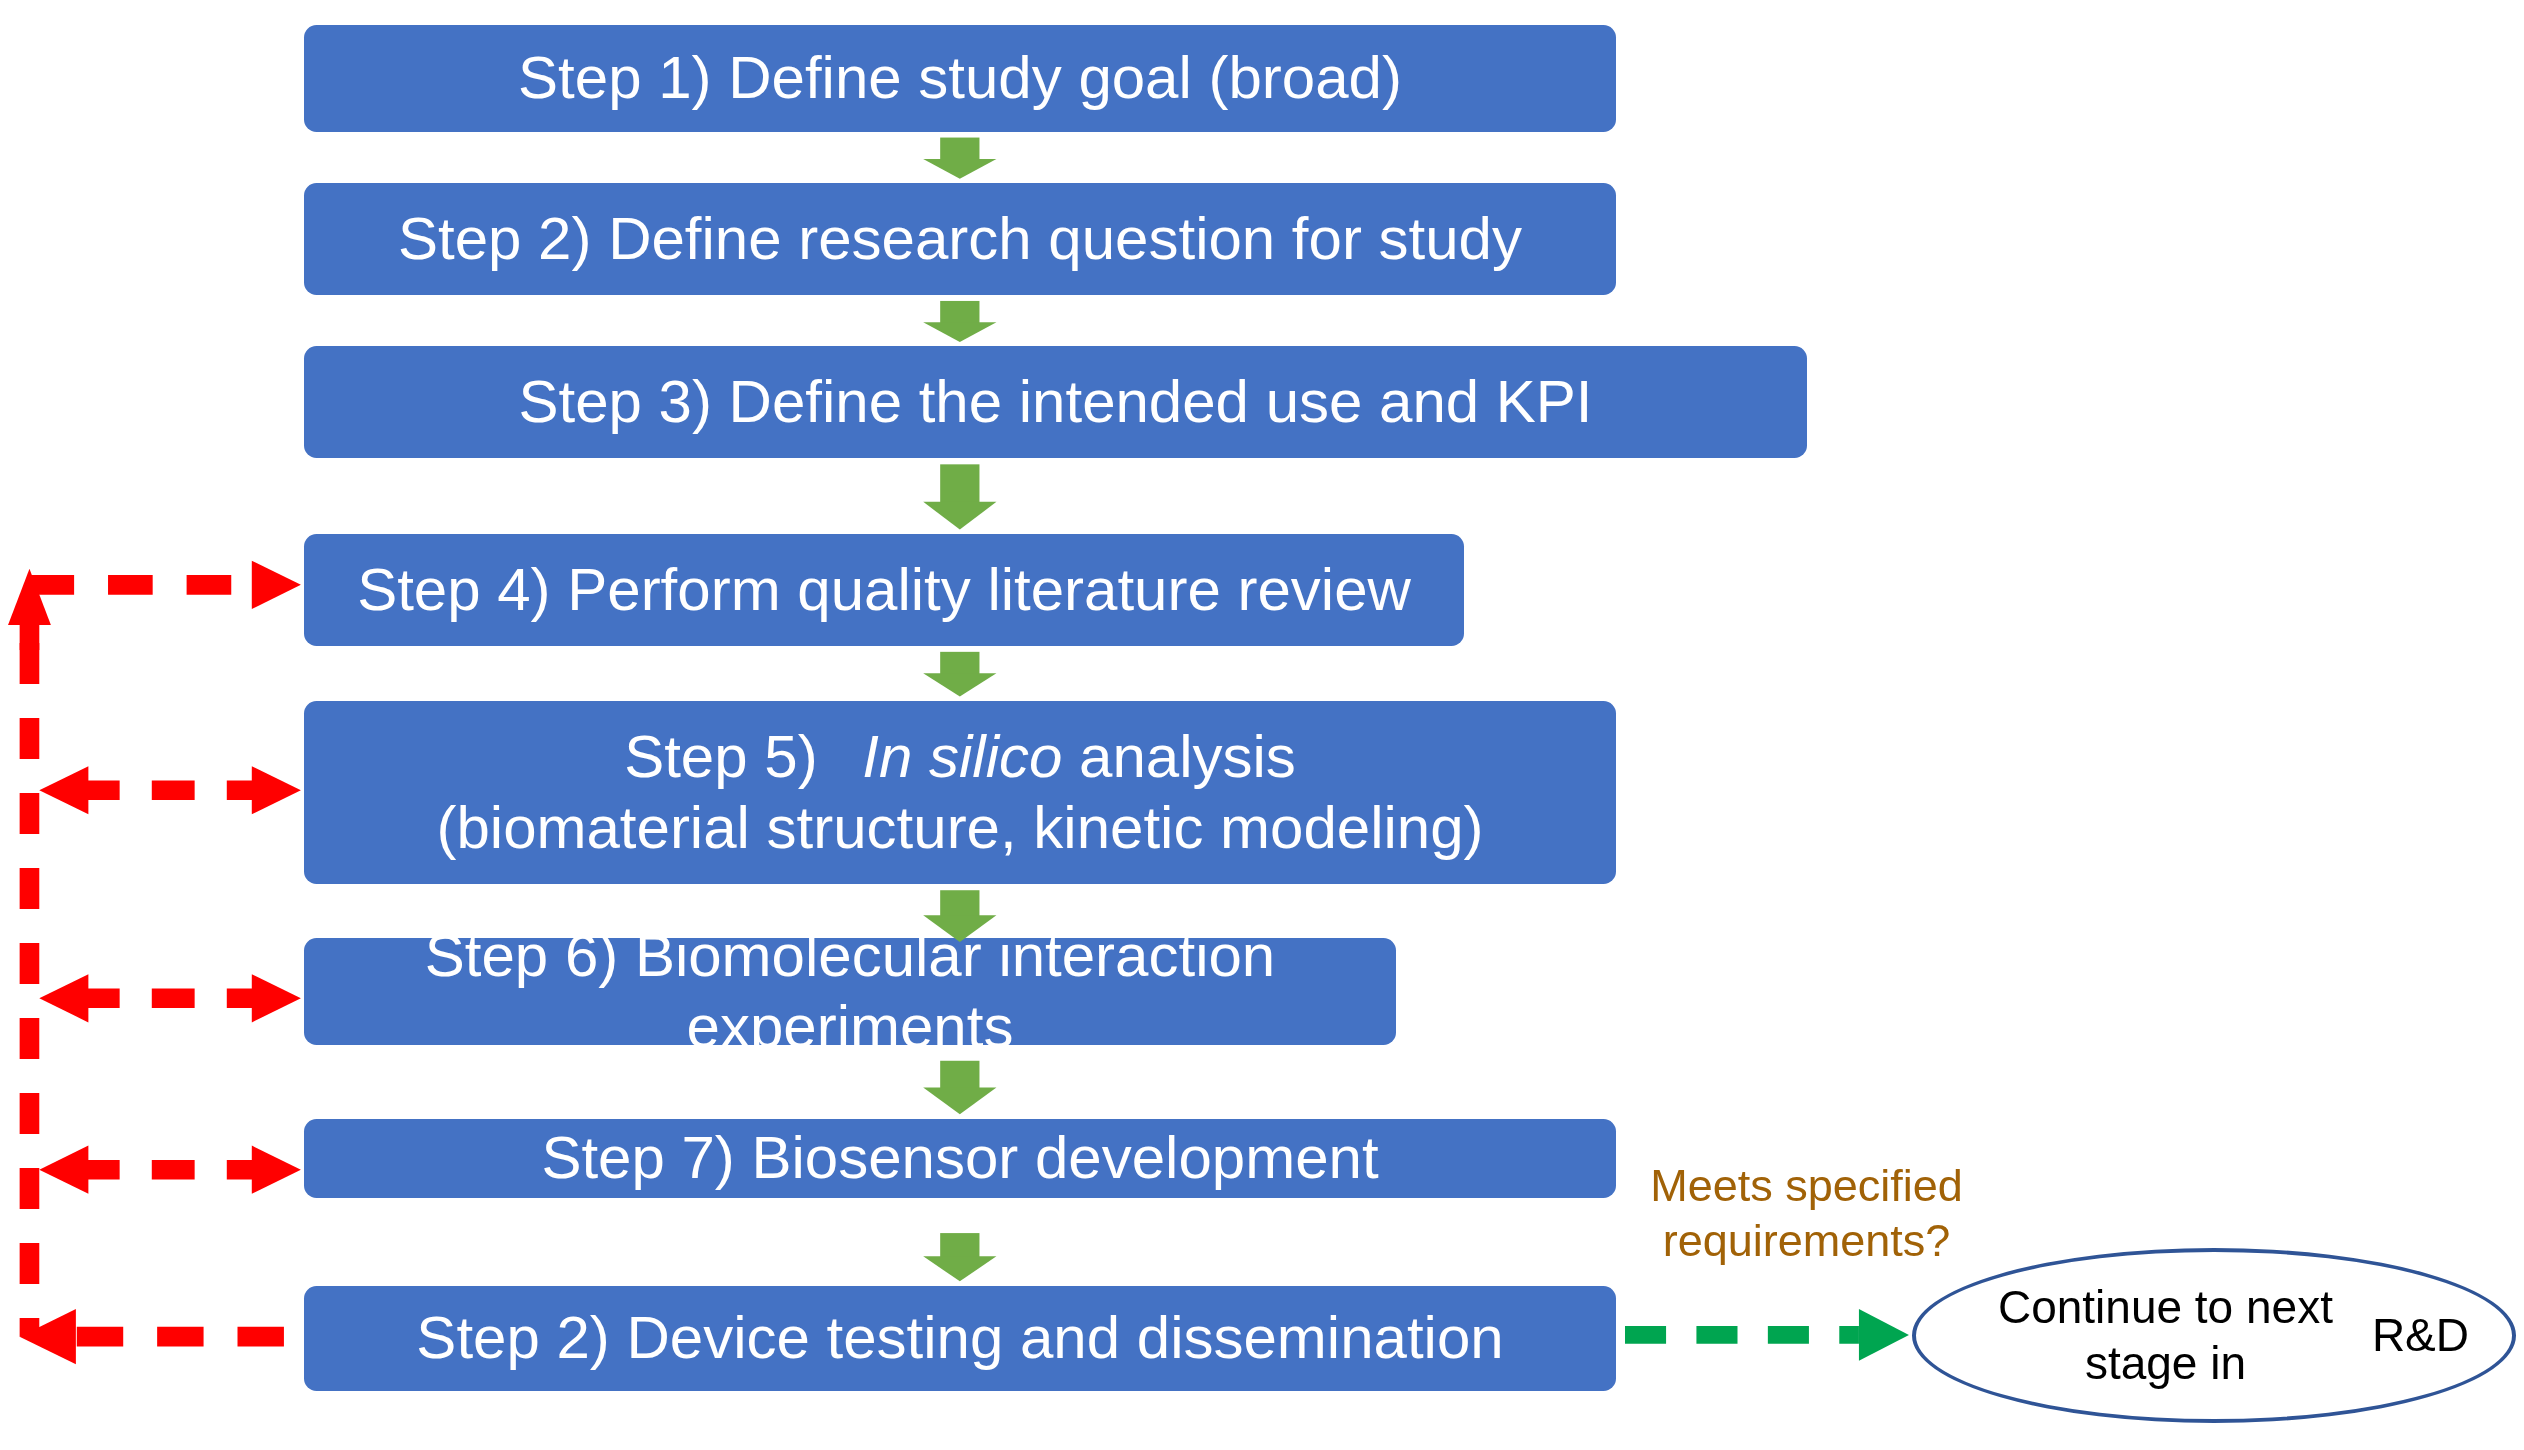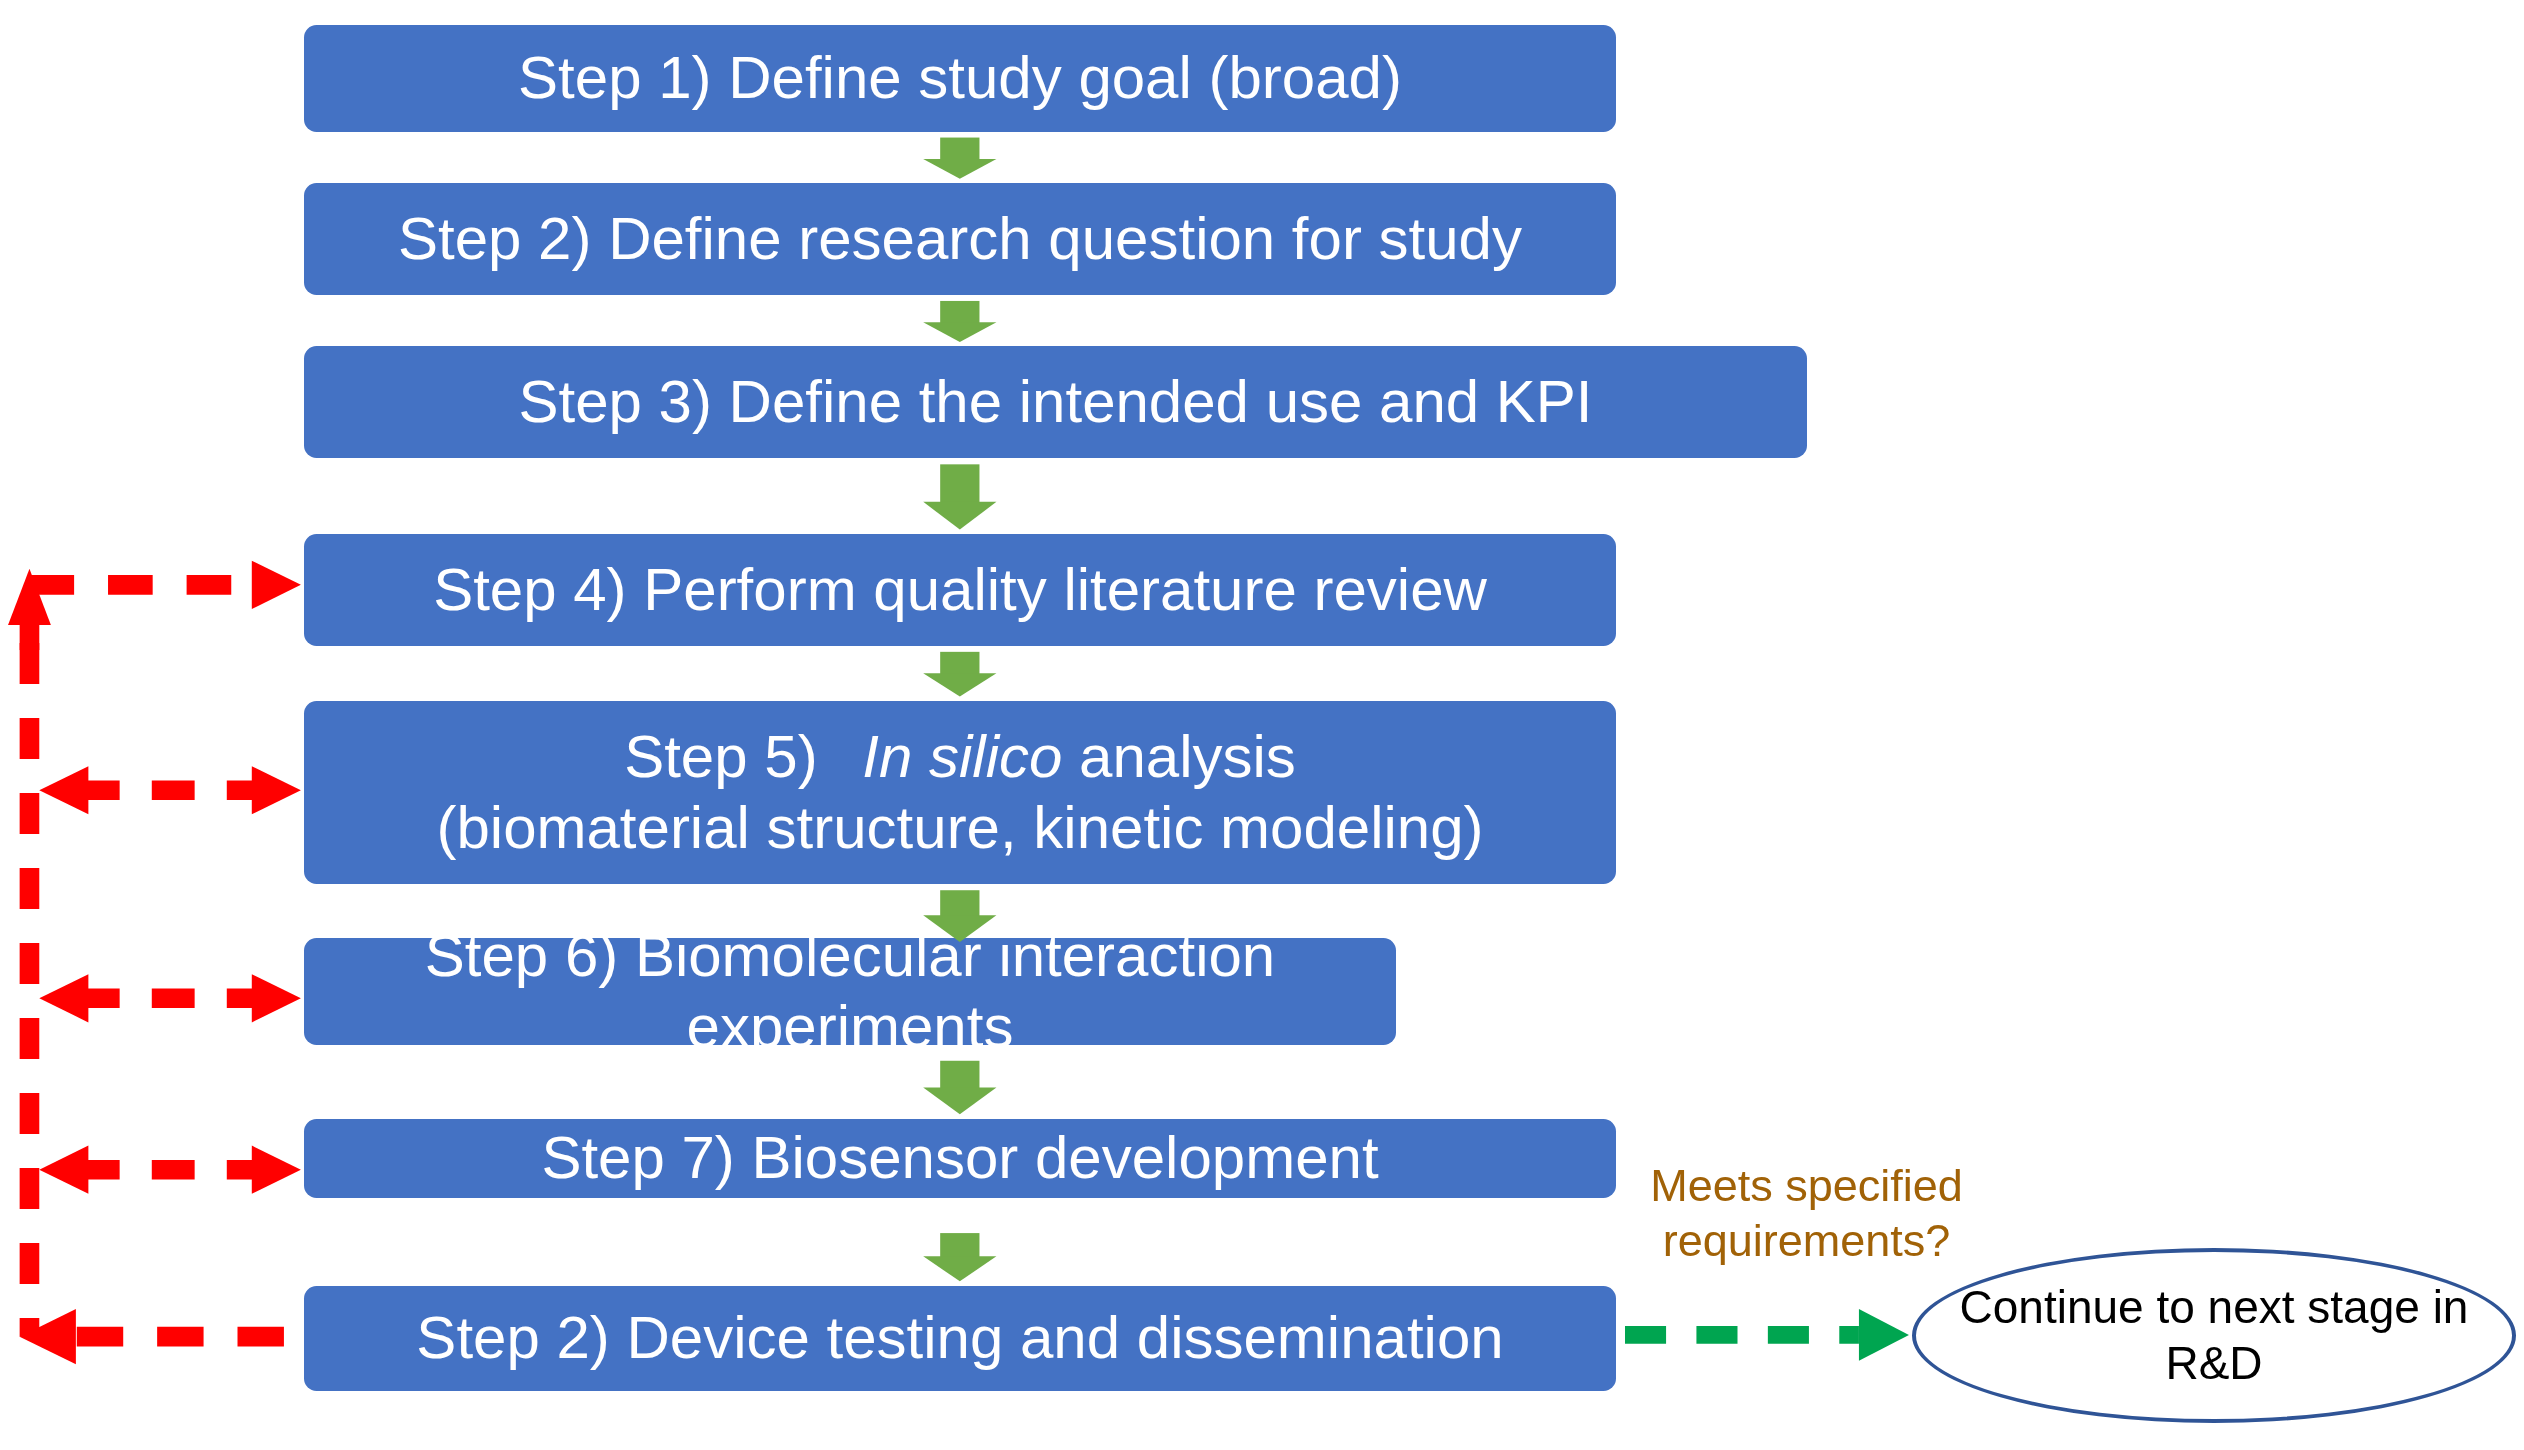--- a/index.html
+++ b/index.html
@@ -85,21 +85,21 @@
   </div>
 
   <div class="step-box" style="left:304px; top:183px; width:1312px; height:112px;">
     <span class="line">Step 2) Define research question for study</span>
   </div>
 
   <div class="step-box" style="left:304px; top:346px; width:1503px; height:112px;">
     <span class="line">Step 3) Define the intended use and KPI</span>
   </div>
 
-  <div class="step-box" style="left:304px; top:534px; width:1312px; height:112px;">
+  <div class="step-box" style="left:304px; top:534px; width:1160px; height:112px;">
     <span class="line">Step 4) Perform quality literature review</span>
   </div>
 
   <div class="step-box" style="left:304px; top:701px; width:1312px; height:183px; flex-direction:column;">
     <span class="line"><span>Step 5) </span><em>In silico</em><span> analysis</span></span>
     <span class="line">(biomaterial structure, kinetic modeling)</span>
   </div>
 
   <div class="step-box" style="left:304px; top:938px; width:1092px; height:107px;align-items:center;">
     <span class="line">Step 6) Biomolecular interaction experiments</span>
@@ -111,21 +111,21 @@
 
   <div class="step-box" style="left:304px; top:1286px; width:1312px; height:105px;">
     <span class="line">Step 2) Device testing and dissemination</span>
   </div>
 
   <div class="label-text" style="left:1628px; top:1159px; width:357px;">
     <div>Meets specified</div>
     <div>requirements?</div>
   </div>
 
-  <div class="ellipse-node" style="left:1912px; top:1248px; width:604px; height:175px; flex-direction:column;">
+  <div class="ellipse-node" style="left:1912px; top:1248px; width:604px; height:175px; ">
     <div>Continue to next stage in</div>
     <div>R&amp;D</div>
   </div>
 
   <svg class="arrow-layer" viewBox="0 0 2828 1625" width="2525" height="1451">
 
     <g fill="#70AD47">
 
       <g>
         <rect x="1053" y="154" width="44" height="26"></rect>

